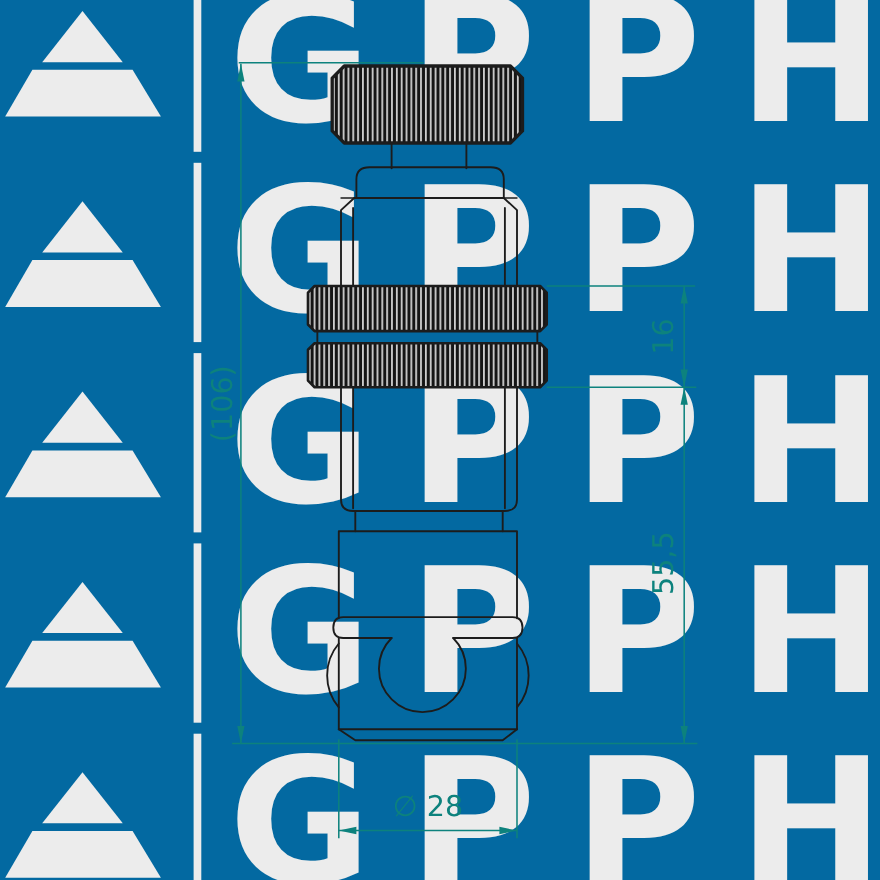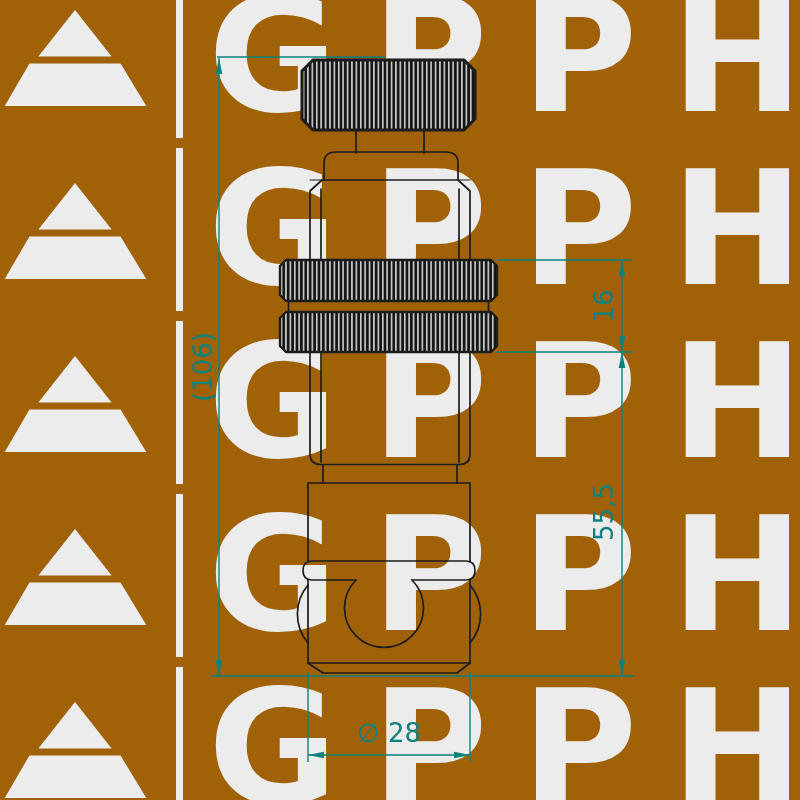--- a/index.html
+++ b/index.html
@@ -1,16 +1,16 @@
 <!DOCTYPE html>
 <html><head>
 <meta charset="utf-8">
 <style>
   html,body{margin:0;padding:0;background:#fff;}
-  #stage{position:relative;width:800px;height:800px;background:#a16207;overflow:hidden;
+  #stage{position:relative;width:800px;height:800px;background:#0369a1;overflow:hidden;
          font-family:"DejaVu Sans","Liberation Sans",sans-serif;}
   
   #watermark{position:absolute;inset:0;z-index:0;}
   .wm-row{position:absolute;left:0;width:800px;height:173px;}
   .wm-tri{position:absolute;left:2px;top:38px;width:146px;height:99px;}
   .wm-bar{position:absolute;left:176px;top:5px;width:7px;height:163px;background:#ececec;}
   .wm-text{position:absolute;left:208px;top:0;height:173px;line-height:173px;
            font-weight:bold;font-size:158px;letter-spacing:34px;color:#ececec;
            white-space:nowrap;user-select:none;}
   

